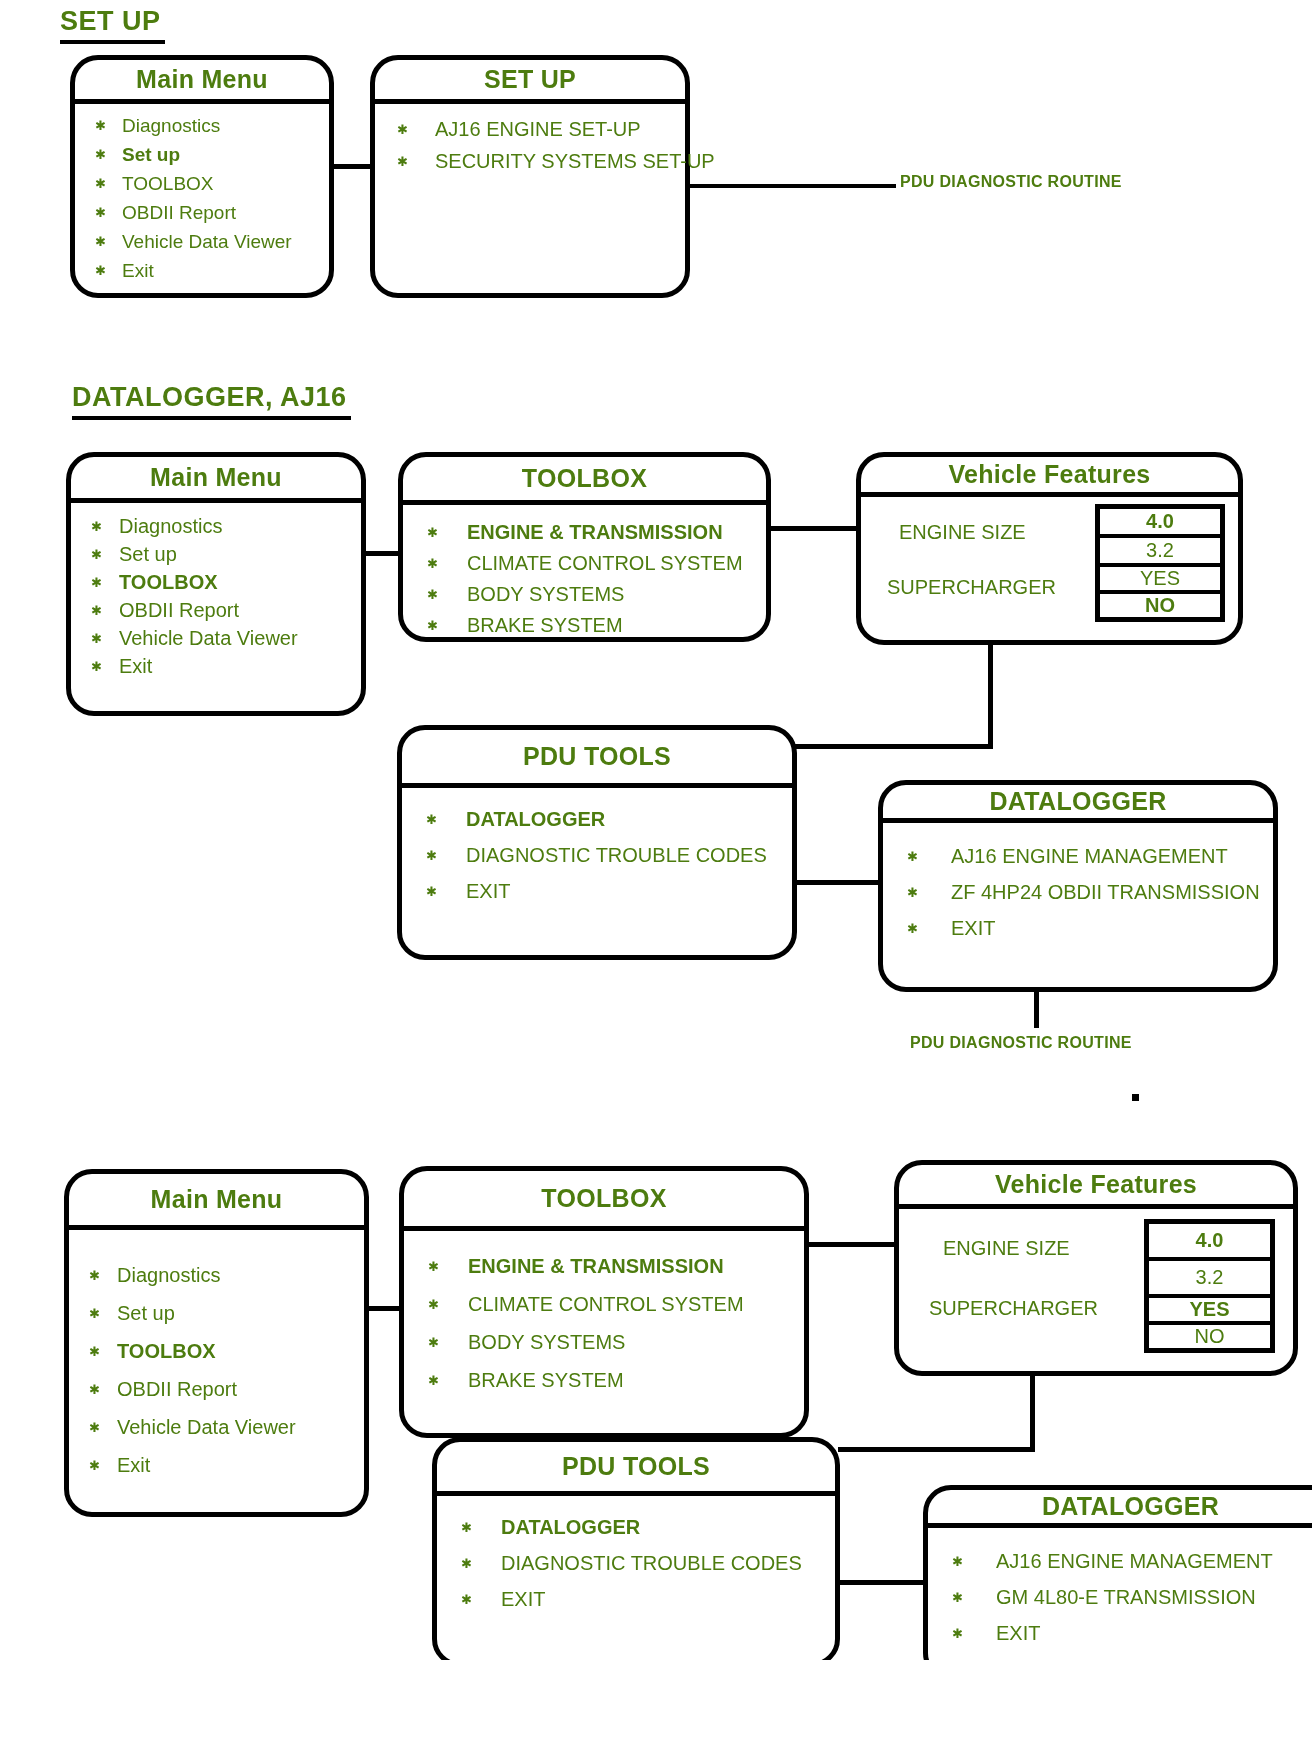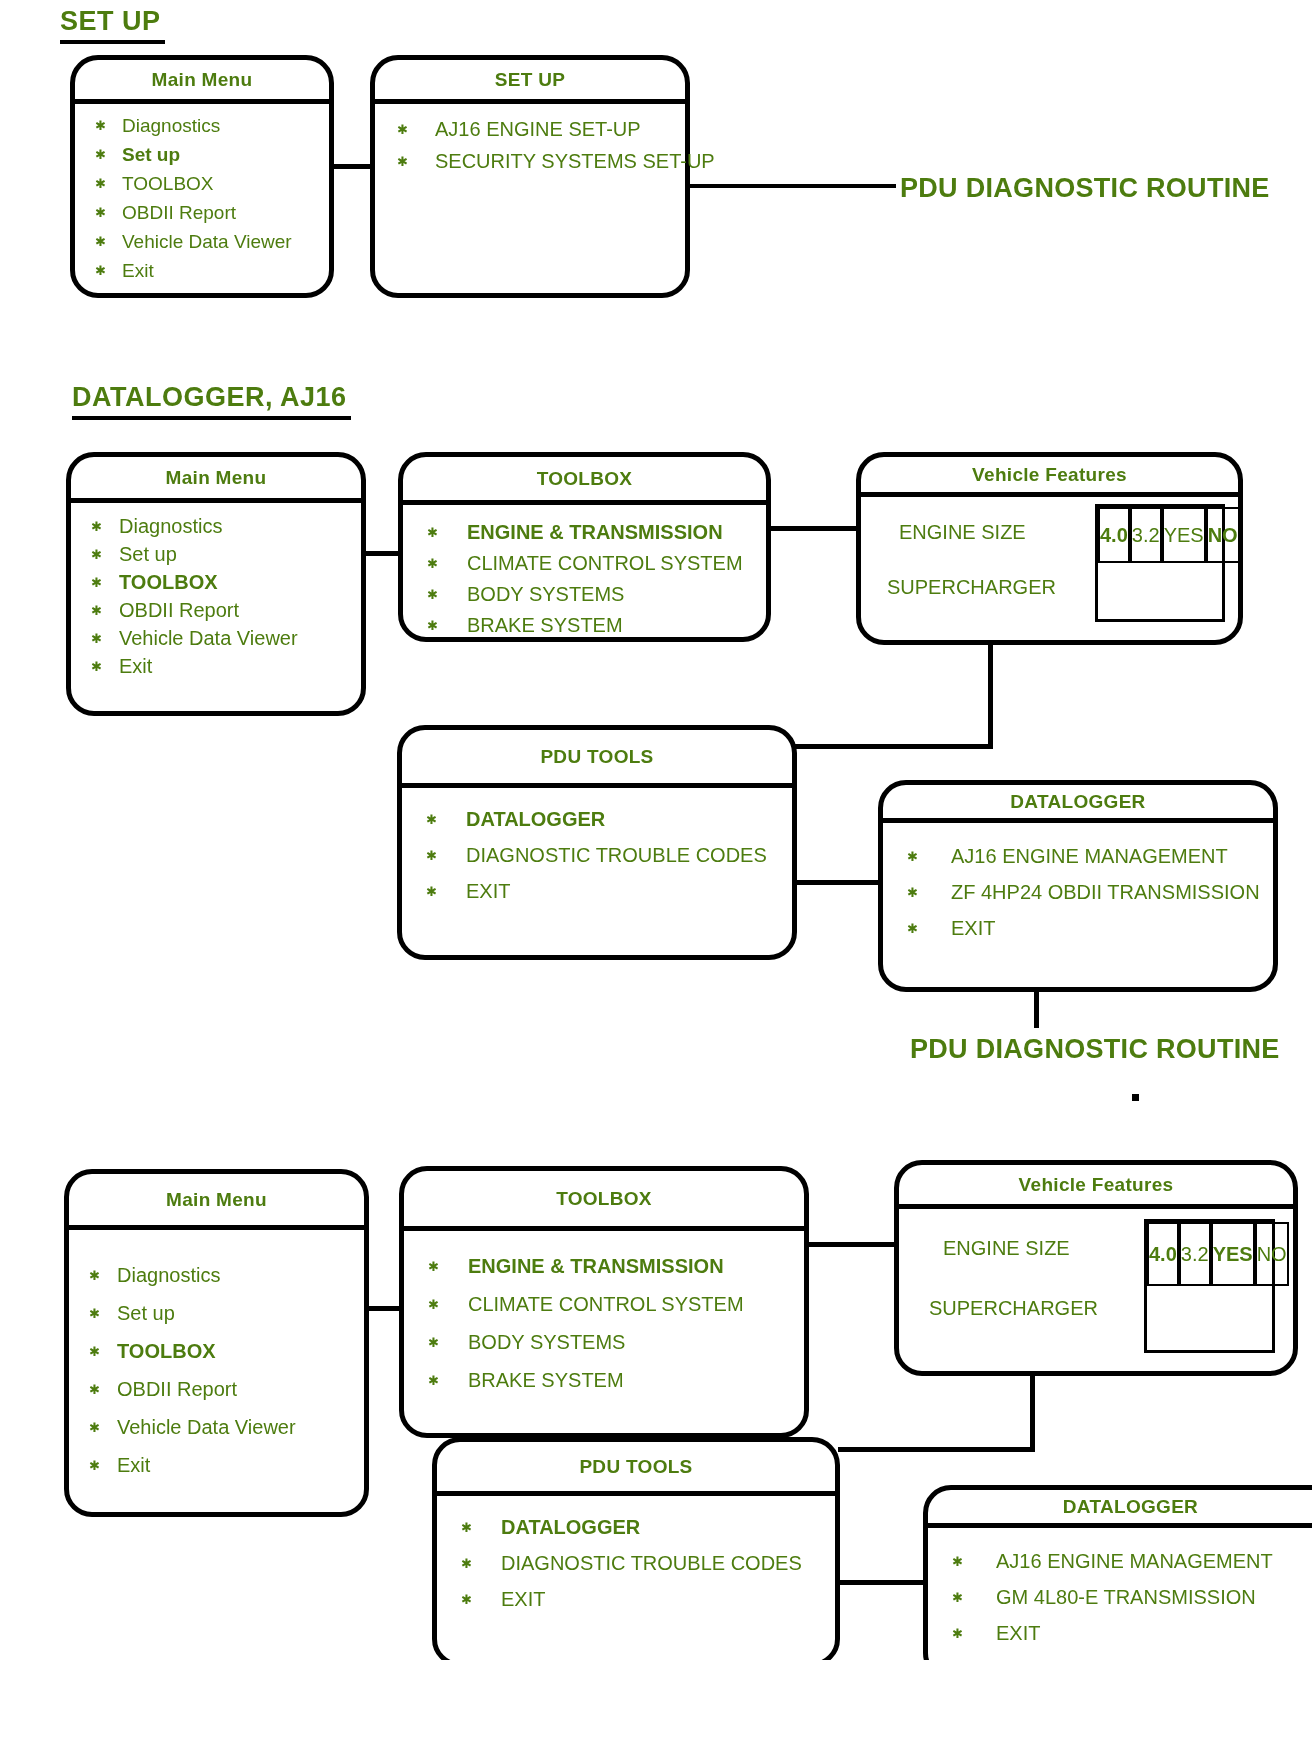--- a/index.html
+++ b/index.html
@@ -10,51 +10,51 @@
   .hd{
     position:absolute;font-weight:bold;font-size:27px;letter-spacing:.5px;
     border-bottom:4px solid #000;padding:0 4px 3px 0;display:inline-block;
   }
   .box{
     position:absolute;border:5px solid #000;border-radius:28px;background:#fff;
     box-sizing:border-box;
   }
   .bt{
     display:flex;align-items:center;justify-content:center;
-    font-weight:bold;font-size:19px;border-bottom:5px solid #000;box-sizing:border-box;
+    font-weight:bold;font-size:25px;border-bottom:5px solid #000;box-sizing:border-box;
     letter-spacing:.3px;
   }
   .items{box-sizing:border-box;}
   .it{display:flex;align-items:baseline;font-size:20px;line-height:23px;}
   .bu{font-size:13px;flex:0 0 auto;transform:translateY(-2px);}
   .itx{white-space:nowrap;}
   .em{font-weight:bold;}
   
   .mm1-items{padding:10px 4px 0 20px;}  .mm1-items .it{font-size:19px;margin-bottom:4px;}  .mm1-items .bu{width:27px;}
   .su1-items{padding:14px 4px 0 22px;}  .su1-items .it{margin-bottom:7px;}               .su1-items .bu{width:38px;}
   .mm2-items{padding:12px 4px 0 20px;}  .mm2-items .it{margin-bottom:3px;}               .mm2-items .bu{width:28px;}
   .tb2-items{padding:16px 4px 0 24px;}  .tb2-items .it{margin-bottom:6px;}               .tb2-items .bu{width:40px;}
   .pt-items{padding:20px 4px 0 24px;}   .pt-items .it{margin-bottom:11px;}               .pt-items .bu{width:40px;}
   .dl-items{padding:22px 4px 0 24px;}   .dl-items .it{margin-bottom:11px;}               .dl-items .bu{width:44px;}
   .mm3-items{padding:34px 4px 0 20px;}  .mm3-items .it{margin-bottom:13px;}              .mm3-items .bu{width:28px;}
   .tb3-items{padding:24px 4px 0 24px;}  .tb3-items .it{margin-bottom:13px;}              .tb3-items .bu{width:40px;}
   
   .vf-lab{position:absolute;font-size:20px;white-space:nowrap;}
   .vf-grid{
     position:absolute;border:3px solid #000;display:grid;
-    grid-template-columns:1fr 1fr 1fr 1fr;grid-template-rows:1fr 1fr;box-sizing:border-box;
+    grid-template-columns:1fr;grid-template-rows:1fr 1fr;box-sizing:border-box;
   }
   .vf-cell{
     border:2px solid #000;display:flex;align-items:center;justify-content:center;
     font-size:20px;box-sizing:border-box;
   }
   .sel{font-weight:bold;}
   
   .ln{position:absolute;background:#000;}
-  .lbl{position:absolute;font-weight:bold;font-size:27px;letter-spacing:.3px;white-space:nowrap;}
+  .lbl{position:absolute;font-weight:bold;font-size:16px;letter-spacing:.3px;white-space:nowrap;}
   .dot{position:absolute;width:7px;height:7px;background:#000;}
 </style>
 </head>
 <body>
 
 <div class="canvas">
 
   <div class="hd" style="left:12px;top:6px;">SET UP</div>
 
   <div class="box" style="left:22px;top:55px;width:264px;height:243px;">

